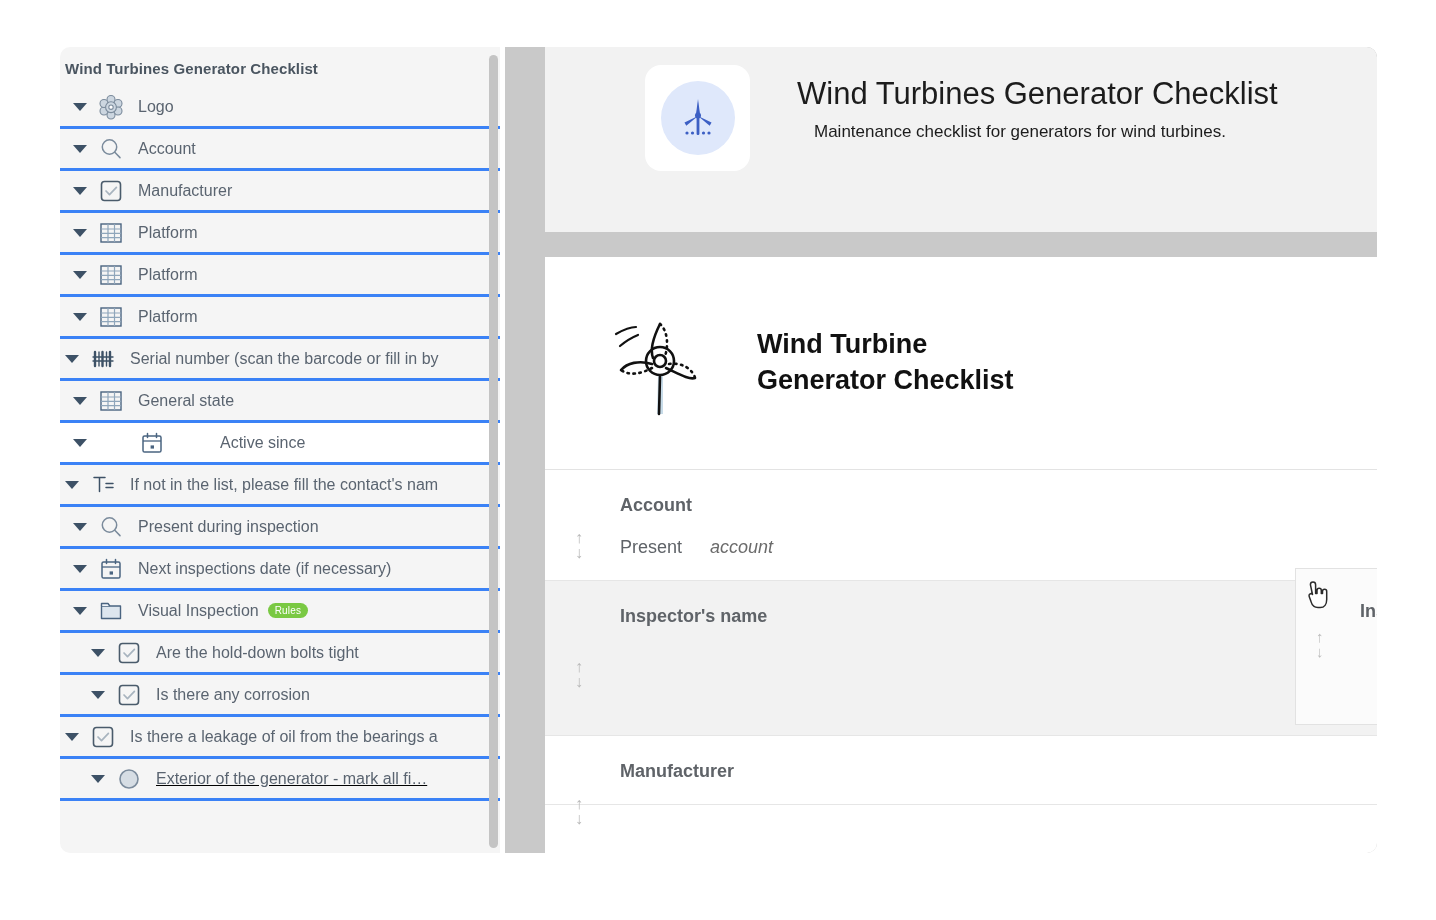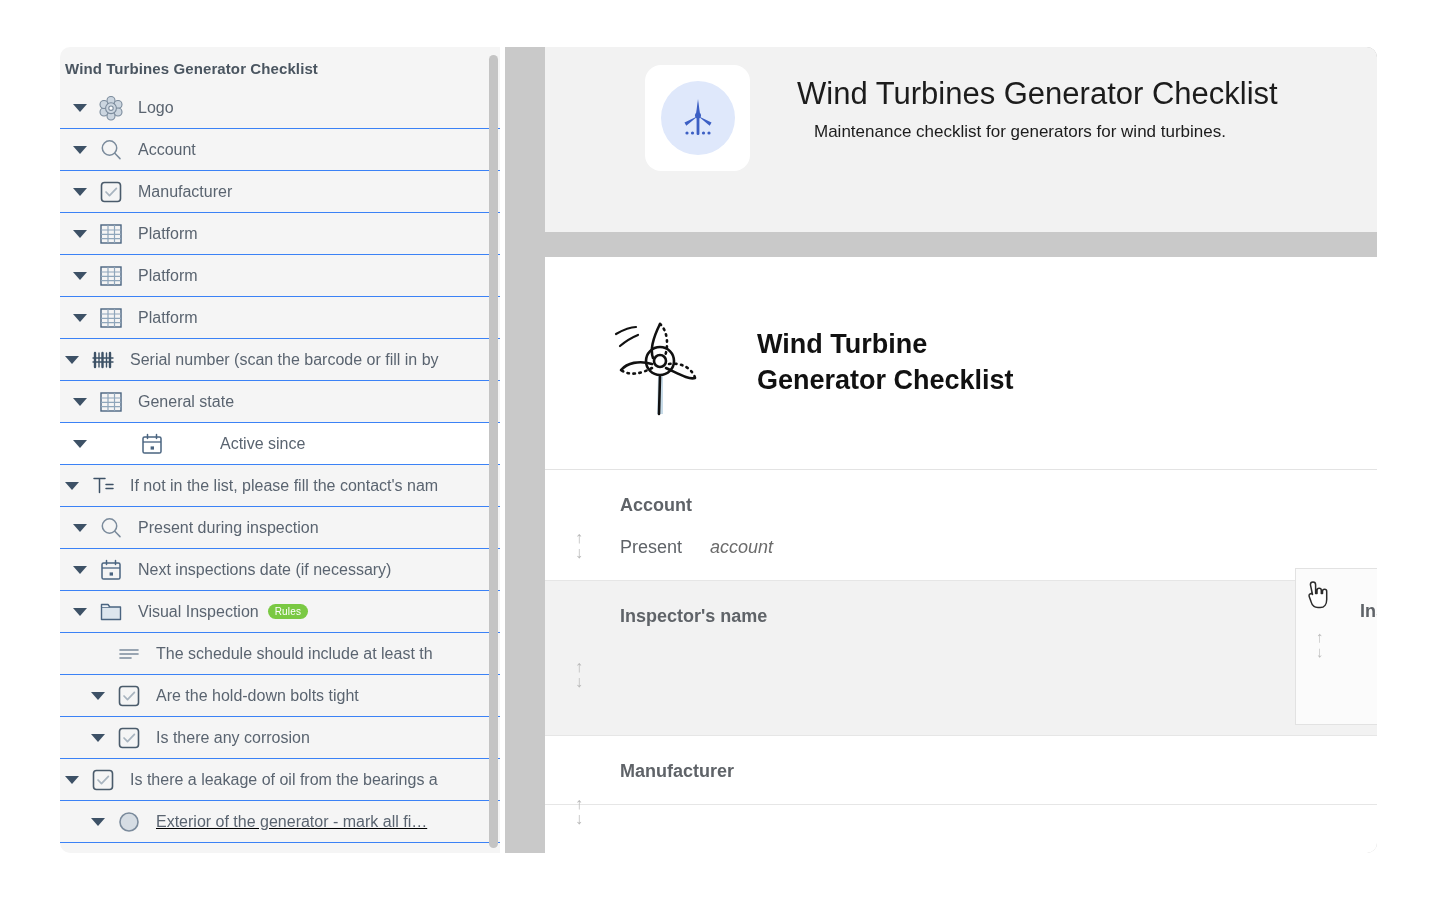--- a/index.html
+++ b/index.html
@@ -24,21 +24,21 @@
   .sidebar-title {
     font-size: 15px; font-weight: bold; color: #4a5560;
     padding: 13px 0 10px 5px;
     letter-spacing: 0.1px;
   }
   .tree { list-style: none; }
   .tree-item {
     position: relative;
     display: flex; align-items: center;
     height: 42px;
-    border-bottom: 1px solid #3b82f6;
+    border-bottom: 3px solid #3b82f6;
     white-space: nowrap;
     overflow: hidden;
   }
   .tree-item.selected { background: #ffffff; gap: 41px; }
   .caret {
     width: 0; height: 0; flex: 0 0 auto;
     border-left: 7px solid transparent;
     border-right: 7px solid transparent;
     border-top: 8px solid #3d5166;
     margin-right: 9px;
@@ -307,33 +307,20 @@
         <li class="tree-item" style="padding-left: 13px;">
           <span class="caret"></span>
           <span class="ticon">
             <svg width="26" height="26" viewBox="0 0 26 26">
               <path d="M3.5 8 L3.5 20.5 L22.5 20.5 L22.5 8 Z" fill="#dde6ee" stroke="#4a6480" stroke-width="1.4" stroke-linejoin="round"></path>
         <path d="M3.5 8 L3.5 5.5 L10 5.5 L11.8 8" fill="#eef3f8" stroke="#4a6480" stroke-width="1.4" stroke-linejoin="round"></path>
             </svg>
           </span>
           <span class="tlabel">Visual Inspection</span>
           <span class="badge-rules">Rules</span>
-        </li>
-        <li class="tree-item" style="padding-left: 31px;">
-          <span class="caret hidden"></span>
-          <span class="ticon">
-            <svg width="26" height="26" viewBox="0 0 26 26">
-              <g stroke="#7b8b9c" stroke-width="1.6" stroke-linecap="round">
-        <path d="M4 9 H22"></path>
-                <path d="M4 13 H22"></path>
-                <path d="M4 17 H15"></path>
-              </g>
-            </svg>
-          </span>
-          <span class="tlabel">The schedule should include at least th</span>
         </li>
         <li class="tree-item" style="padding-left: 31px;">
           <span class="caret"></span>
           <span class="ticon">
             <svg width="26" height="26" viewBox="0 0 26 26">
               <rect x="3.5" y="3.5" width="19" height="19" rx="3" fill="none" stroke="#4a5b6b" stroke-width="1.6"></rect>
         <path d="M8 13 L11.5 16.6 L18.4 9.4" fill="none" stroke="#a8b4bf" stroke-width="1.7" stroke-linecap="round" stroke-linejoin="round"></path>
             </svg>
           </span>
           <span class="tlabel">Are the hold-down bolts tight</span>

